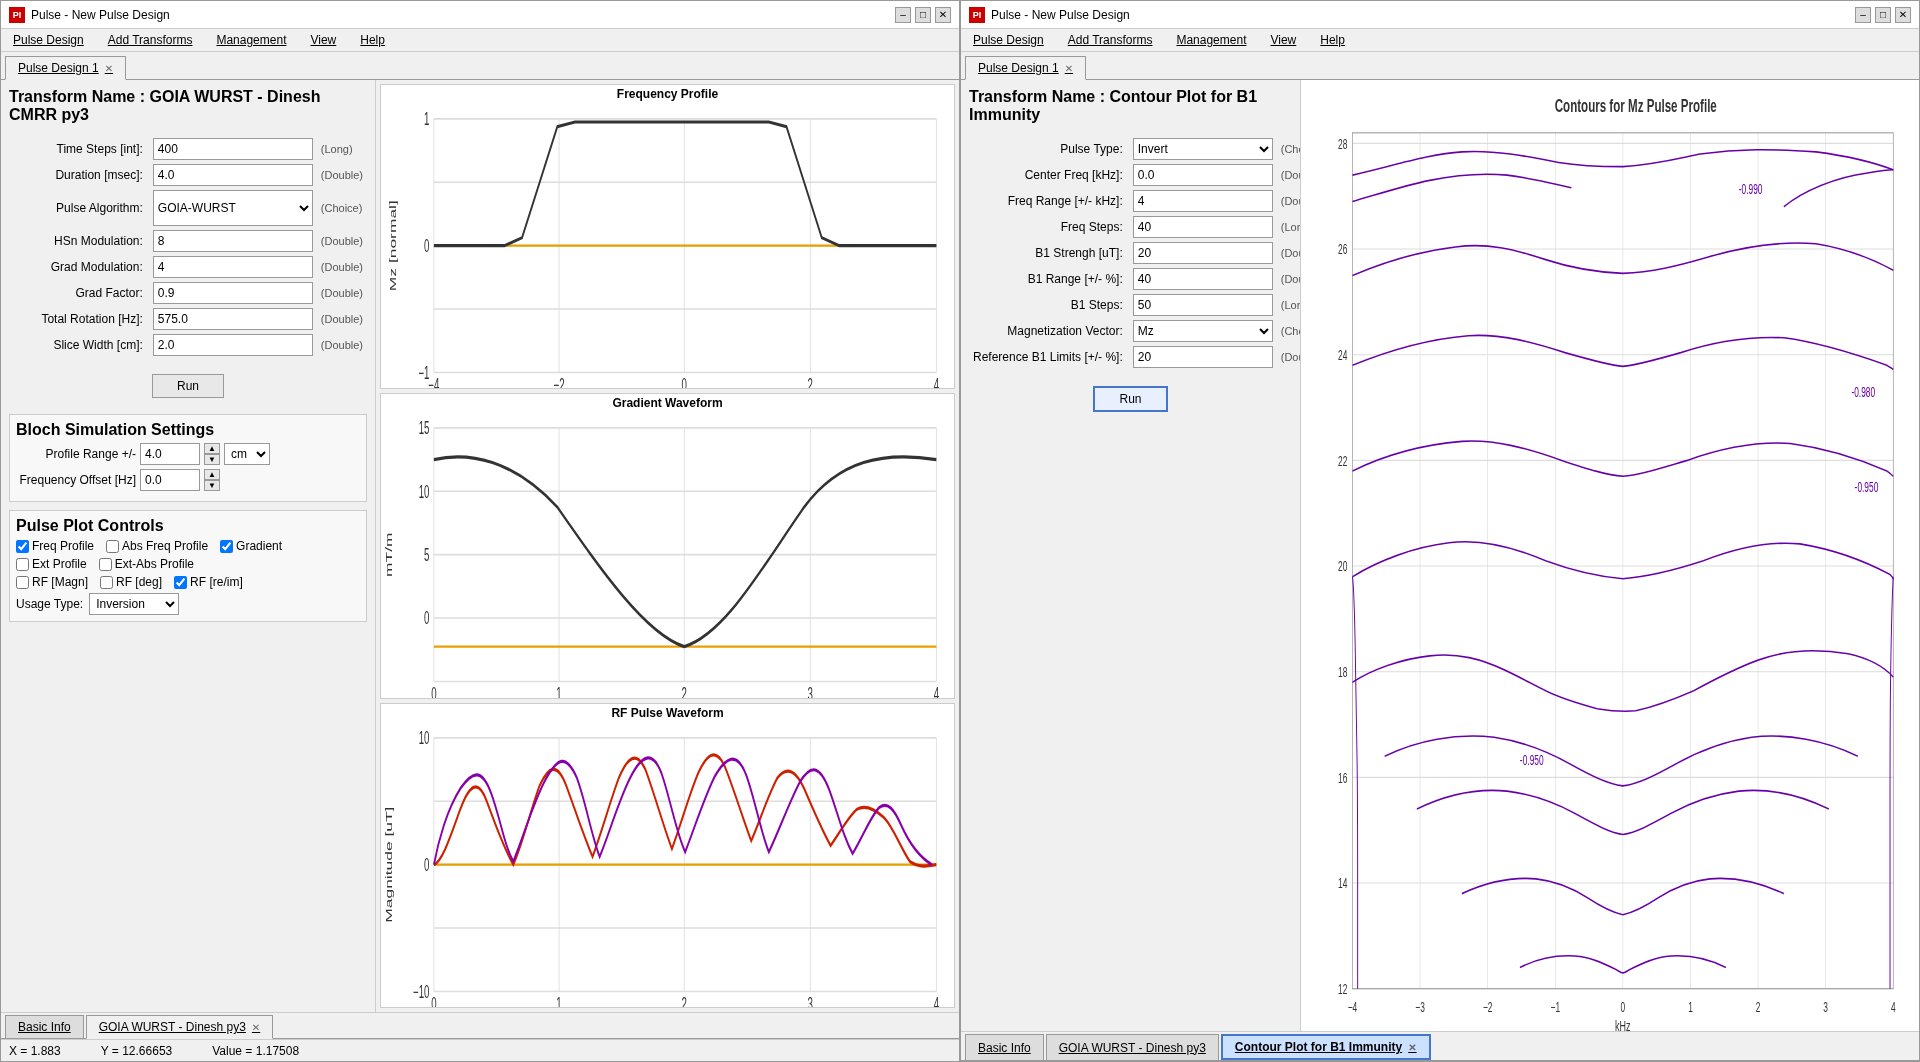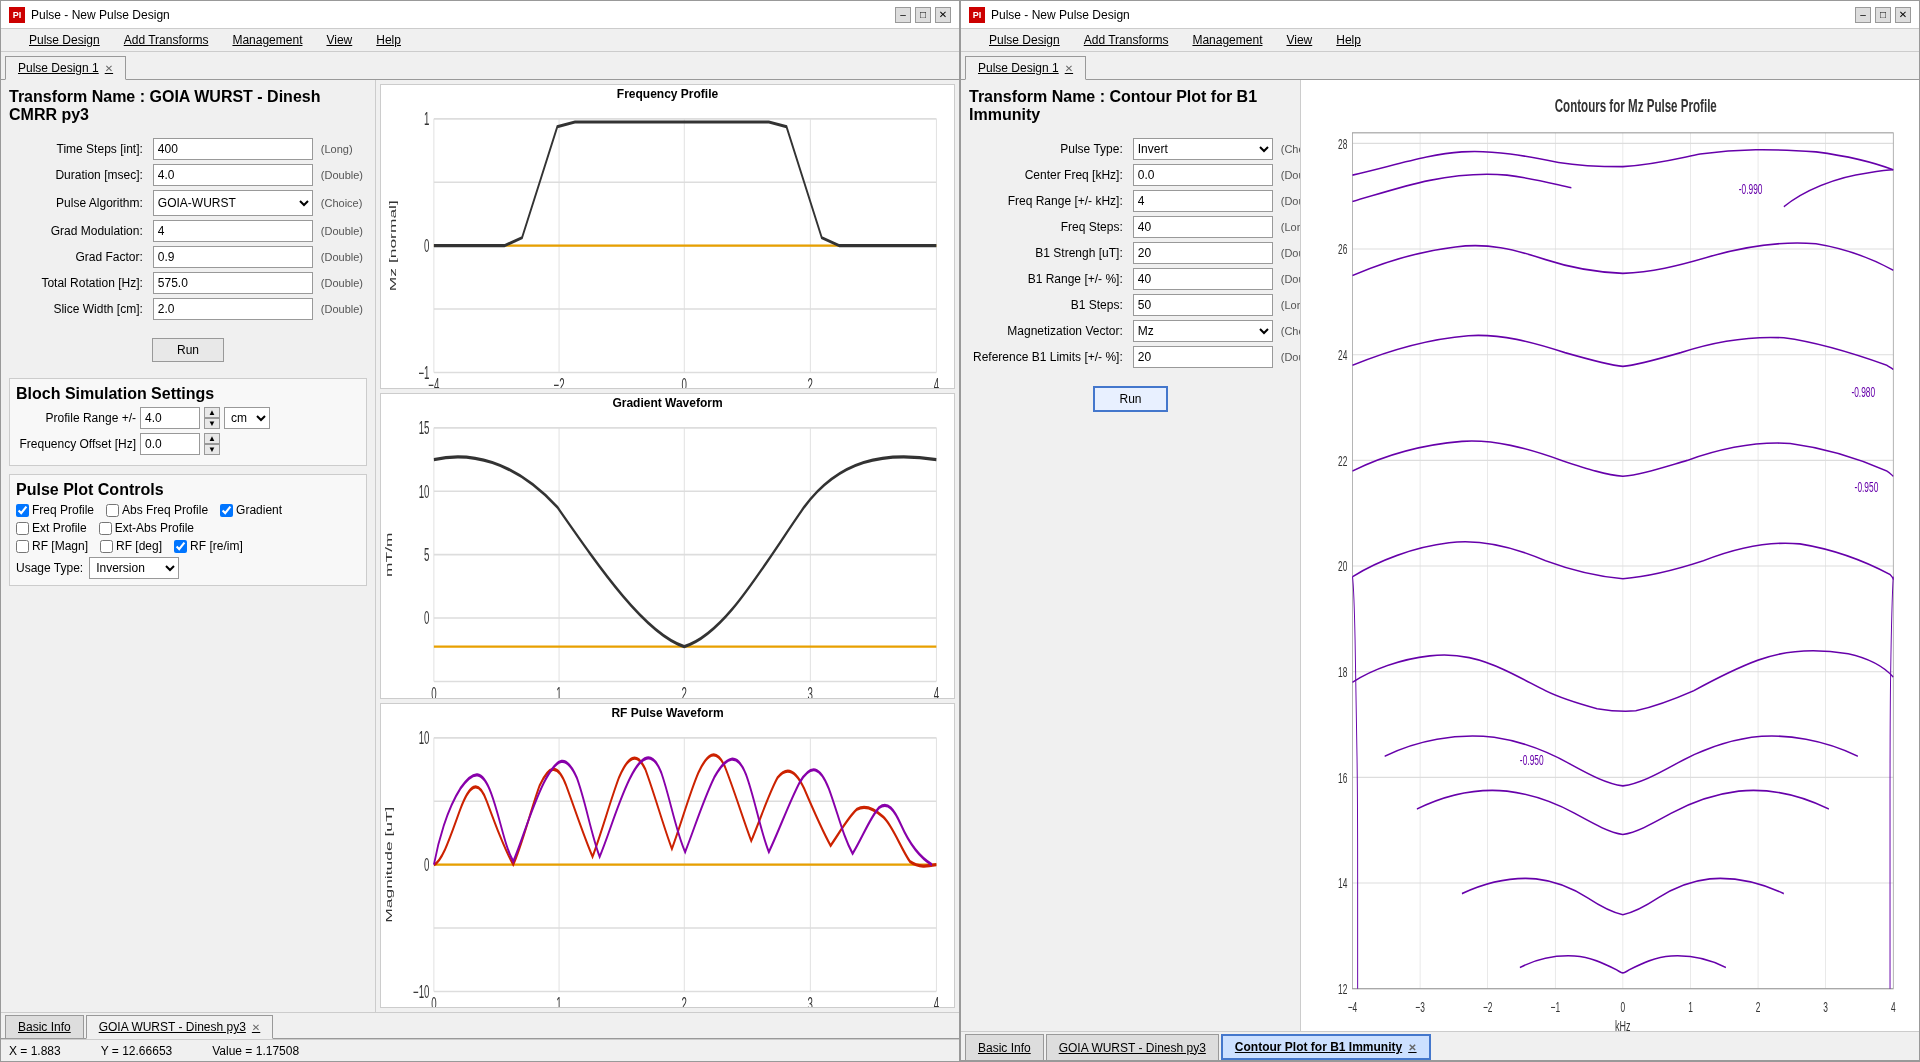--- a/index.html
+++ b/index.html
@@ -62,21 +62,21 @@
       cursor: pointer;
       display: flex;
       align-items: center;
       justify-content: center;
       font-size: 10px;
     }
 
     .menu-bar {
       display: flex;
       gap: 16px;
-      padding: 3px 24px;
+      padding: 3px 8px;
       background: #f0f0f0;
       border-bottom: 1px solid #ccc;
     }
 
     .menu-item {
       cursor: pointer;
       padding: 1px 4px;
       font-size: 12px;
     }
 
@@ -157,21 +157,21 @@
       width: 160px;
       height: 22px;
       border: 1px solid #999;
       padding: 2px 4px;
       font-size: 12px;
       background: white;
     }
 
     .form-select {
       width: 160px;
-      height: 26px;
+      height: 36px;
       border: 1px solid #999;
       font-size: 12px;
       background: white;
     }
 
     .type-label {
       color: #555;
       font-size: 11px;
       padding-left: 4px;
     }
@@ -409,20 +409,25 @@
           <tr>
             <td class="label-cell">Pulse Algorithm:</td>
             <td>
               <select class="form-select">
                 <option>GOIA-WURST</option>
               </select>
             </td>
             <td class="type-label">(Choice)</td>
           </tr>
 
+          <tr>
+            <td class="label-cell">HSn Modulation:</td>
+            <td><input class="form-input" value="8" style=""></td>
+            <td class="type-label">(Double)</td>
+          </tr>
 
           <tr>
             <td class="label-cell">Grad Modulation:</td>
             <td><input class="form-input" value="4" style=""></td>
             <td class="type-label">(Double)</td>
           </tr>
 
           <tr>
             <td class="label-cell">Grad Factor:</td>
             <td><input class="form-input" value="0.9" style=""></td>

